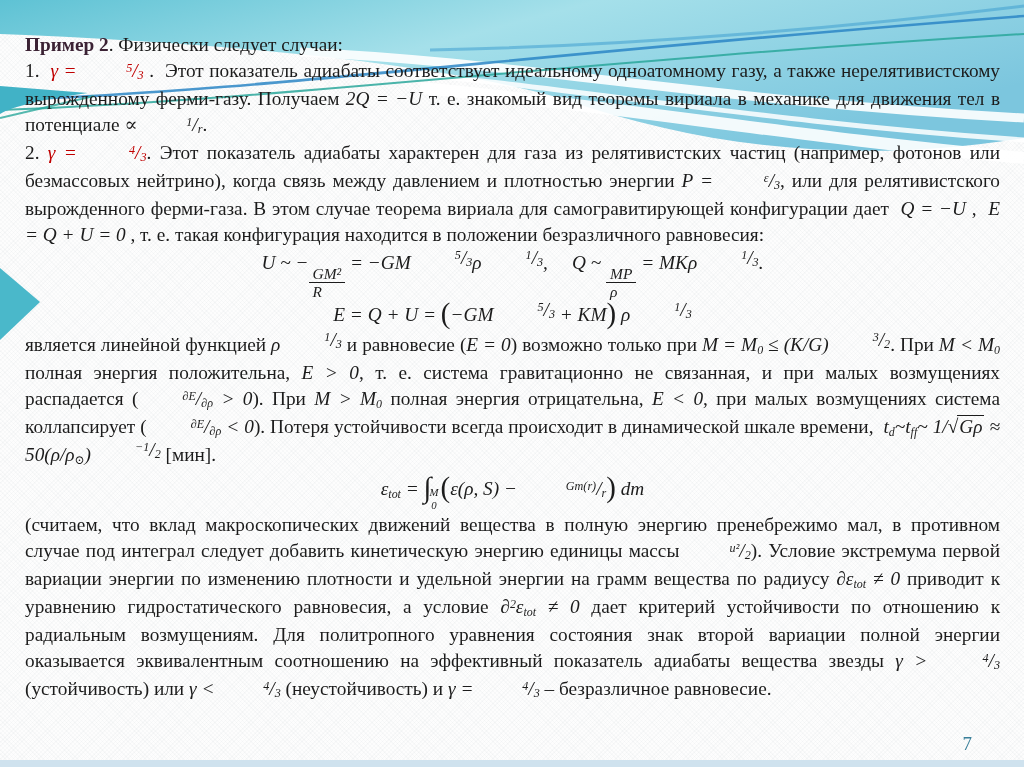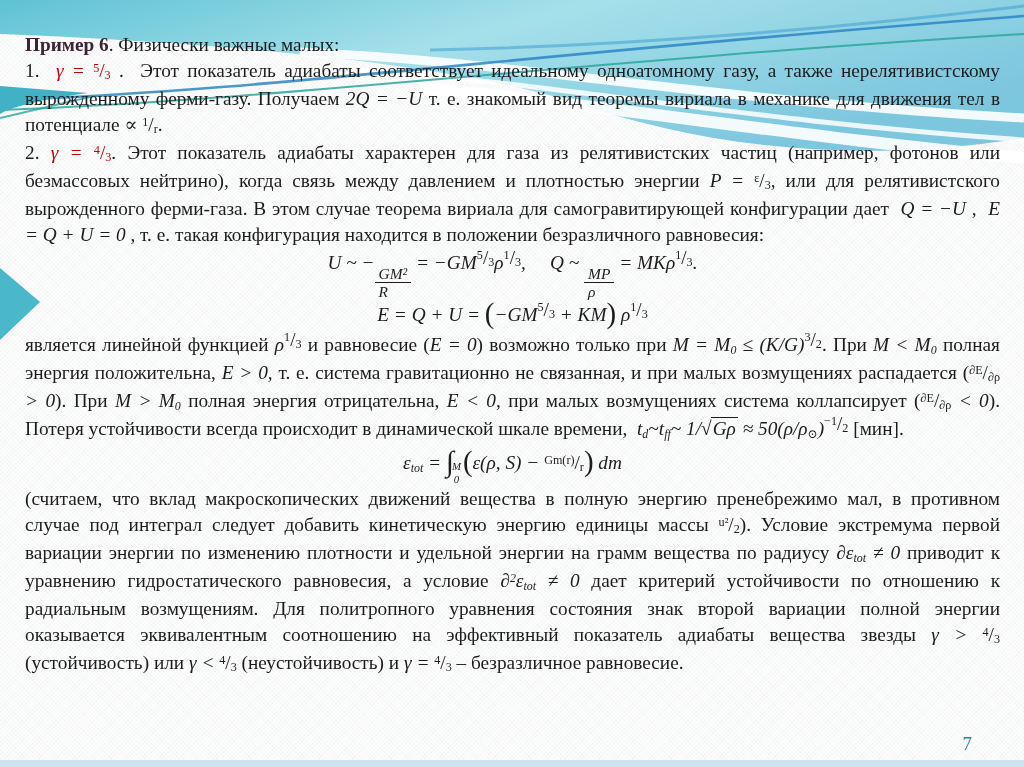--- a/index.html
+++ b/index.html
@@ -20,21 +20,21 @@
   .blk{margin:0;}
   .blk.para{text-align:justify;}
   .blk.eq{text-align:center;margin:2px 0;}
   .sg{white-space:pre-wrap;}
   .sg.b{font-weight:bold;color:var(--title-color,#3b2234);}
   .sg.m{font-style:italic;}
   .sg.red, .sf.red{color:var(--accent-red,#c00000);}
   .sg.sub{font-size:0.62em;font-style:italic;position:relative;top:0.24em;}
   .sg.sup{font-size:0.62em;font-style:italic;position:relative;top:-0.45em;}
   
-  .sf{white-space:nowrap;}
+  .sf{white-space:nowrap;font-style:italic;margin-left:44px;}
   .sf .fn{font-size:0.63em;position:relative;top:-0.42em;}
   .sf .fd{font-size:0.63em;position:relative;top:0.18em;}
   .sf.rz{position:relative;top:-0.26em;}
   
   .fr{display:inline-flex;flex-direction:column;align-items:flex-start;font-size:0.8em;line-height:1.12;vertical-align:-0.62em;font-style:italic;}
   .fr .fn2{border-bottom:1.4px solid currentColor;padding:0 4px;}
   .fr .fd2{padding:0 4px;}
   
   .it{white-space:nowrap;}
   .it .ig{font-style:normal;font-size:1.5em;position:relative;top:0.06em;}
@@ -67,21 +67,21 @@
     <path d="M0,100 C260,92 520,54 1024,16" stroke="#2b86c5" stroke-width="2.6" fill="none" opacity="0.85"></path>
     <path d="M0,110 C280,100 560,62 1024,34" stroke="#2aa79b" stroke-width="2" fill="none" opacity="0.85"></path>
     <path d="M430,50 C640,46 860,26 1024,6" stroke="#3f9fd0" stroke-width="3" fill="none" opacity="0.55"></path>
     <path d="M0,86 L88,93 C40,100 14,106 0,114 Z" fill="#41b2c6"></path>
     <path d="M0,118 L94,96" stroke="#2aa79b" stroke-width="2" fill="none" opacity="0.8"></path>
     <path d="M0,268 L40,302 L0,340 Z" fill="#4ab8ca"></path>
     <rect x="0" y="760" width="1024" height="7" fill="#cfe2ee"></rect>
   </svg>
 
   <div class="textwrap">
-      <div class="blk para"><span class="sg b">Пример 6</span><span class="sg">. Физически важные малых:</span></div>
+      <div class="blk para"><span class="sg b">Пример 2</span><span class="sg">. Физически следует случаи:</span></div>
       <div class="blk para"><span class="sg">1.  </span><span class="sg m red">γ = </span><span class="sf red"><span class="fn">5</span>/<span class="fd">3</span></span><span class="sg"> .  Этот показатель адиабаты соответствует идеальному одноатомному газу, а также нерелятивистскому вырожденному ферми-газу. Получаем </span><span class="sg m">2Q = −U</span><span class="sg"> т. е. знакомый вид теоремы вириала в механике для движения тел в потенциале </span><span class="sg m">∝ </span><span class="sf"><span class="fn">1</span>/<span class="fd">r</span></span><span class="sg">.</span></div>
       <div class="blk para"><span class="sg">2. </span><span class="sg m red">γ = </span><span class="sf red"><span class="fn">4</span>/<span class="fd">3</span></span><span class="sg">. Этот показатель адиабаты характерен для газа из релятивистских частиц (например, фотонов или безмассовых нейтрино), когда связь между давлением и плотностью энергии </span><span class="sg m">P = </span><span class="sf"><span class="fn">ε</span>/<span class="fd">3</span></span><span class="sg">, или для релятивистского вырожденного ферми-газа. В этом случае теорема вириала для самогравитирующей конфигурации дает  </span><span class="sg m">Q = −U</span><span class="sg"> ,  </span><span class="sg m">E = Q + U = 0</span><span class="sg"> , т. е. такая конфигурация находится в положении безразличного равновесия:</span></div>
       <div class="blk eq"><span class="sg m">U ~ −</span><span class="fr">
           <span class="fn2">GM²</span>
           <span class="fd2">R</span>
         </span><span class="sg m"> = −GM</span><span class="sf rz"><span class="fn">5</span>/<span class="fd">3</span></span><span class="sg m">ρ</span><span class="sf rz"><span class="fn">1</span>/<span class="fd">3</span></span><span class="sg m">,     Q ~ </span><span class="fr">
           <span class="fn2">MP</span>
           <span class="fd2">ρ</span>
         </span><span class="sg m"> = MKρ</span><span class="sf rz"><span class="fn">1</span>/<span class="fd">3</span></span><span class="sg m">.</span></div>
       <div class="blk eq"><span class="sg m">E = Q + U = </span><span class="bp">(</span><span class="sg m">−GM</span><span class="sf rz"><span class="fn">5</span>/<span class="fd">3</span></span><span class="sg m"> + KM</span><span class="bp">)</span><span class="sg m"> ρ</span><span class="sf rz"><span class="fn">1</span>/<span class="fd">3</span></span></div>

